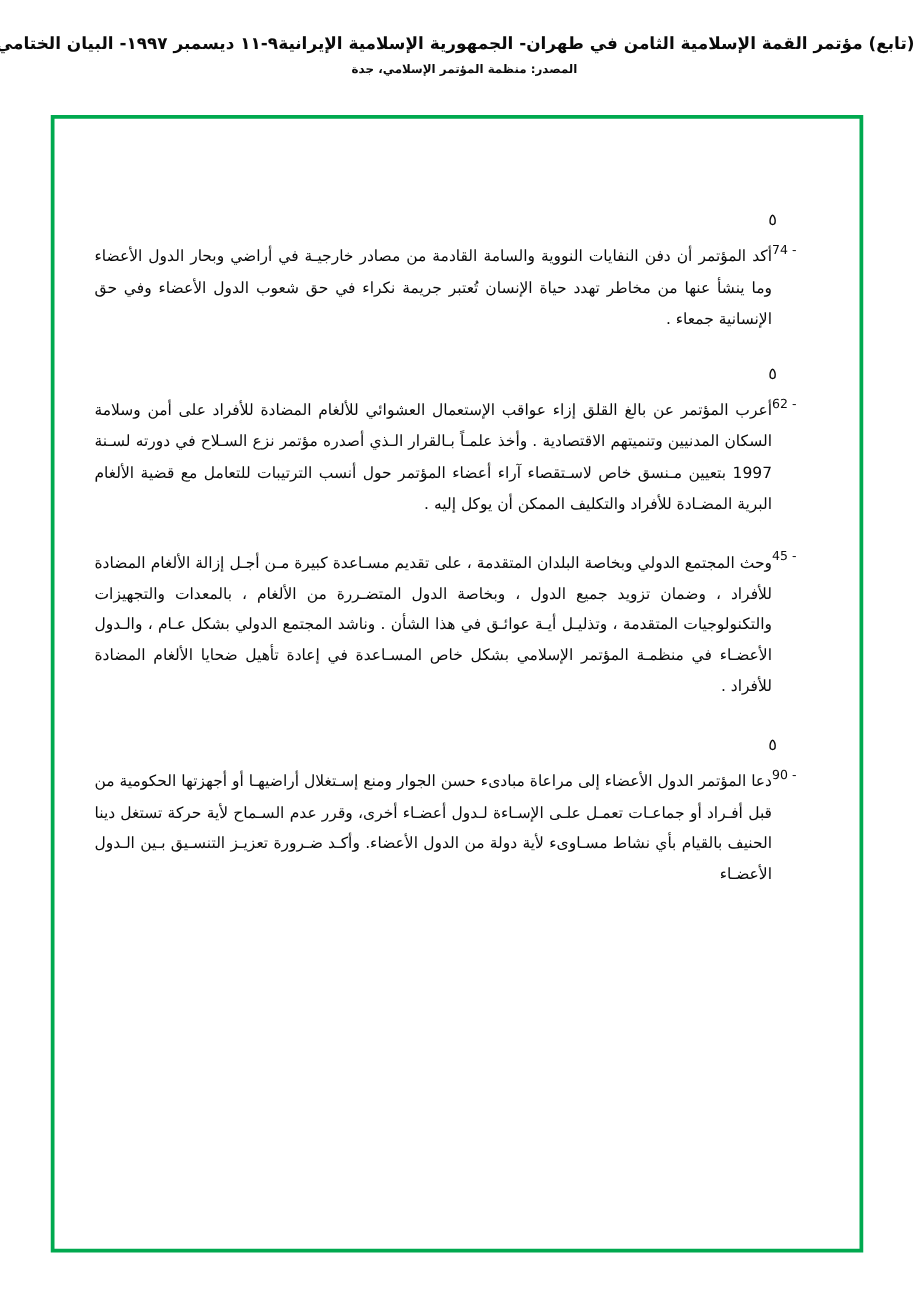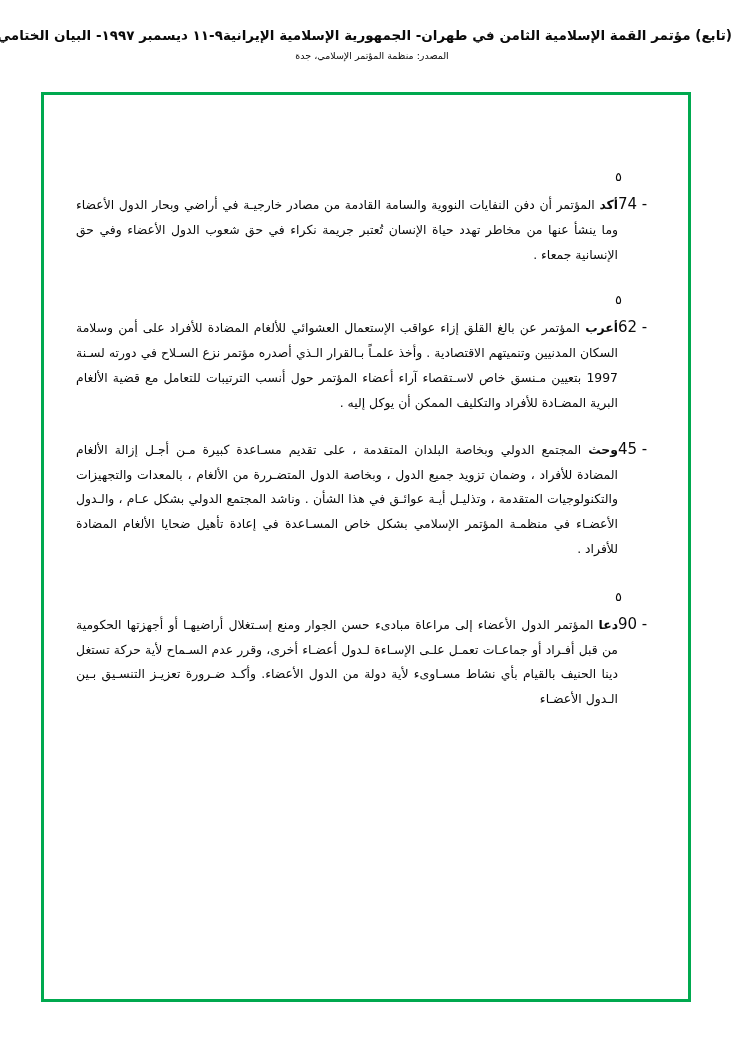--- a/index.html
+++ b/index.html
@@ -34,21 +34,21 @@
     font-size: 13.5px;
     font-weight: bold;
     letter-spacing: 0px;
     line-height: 1.45;
     color: #0a0a0a;
     white-space: nowrap;
     text-align: right;
   }
   .header-line2 {
     font-size: 9.5px;
-    font-weight: normal;
+    font-weight: bold;
     margin-top: 4px;
     color: #0a0a0a;
     margin-left: 12px;
   }
 
   
   .frame {
     position: absolute;
     top: 92px;
     left: 41px;
@@ -90,38 +90,38 @@
   }
 
   .para {
     display: flex;
     flex-direction: row;
     align-items: flex-start;
     margin-bottom: 22px;
   }
   .para-num {
     flex: 0 0 44px;
-    font-size: 15px;
+    font-size: 10px;
     color: #0a0a0a;
     text-align: left;
     padding-top: 2px;
     direction: ltr;
     font-family: "DejaVu Sans", "Liberation Sans", sans-serif;
   }
   .para-body {
     flex: 1 1 auto;
     font-size: 12.4px;
     line-height: 2.0;
     text-align: justify;
     text-align-last: right;
     color: #0a0a0a;
     padding-left: 6px;
   }
   .para-body .lead {
-    font-weight: bold;
+    font-weight: normal;
   }
 
   .gap-top-1 { margin-top: 26px; }
   .gap-top-2 { margin-top: 28px; }
 
   
   .footer {
     position: absolute;
     bottom: 18px;
     left: 0;

